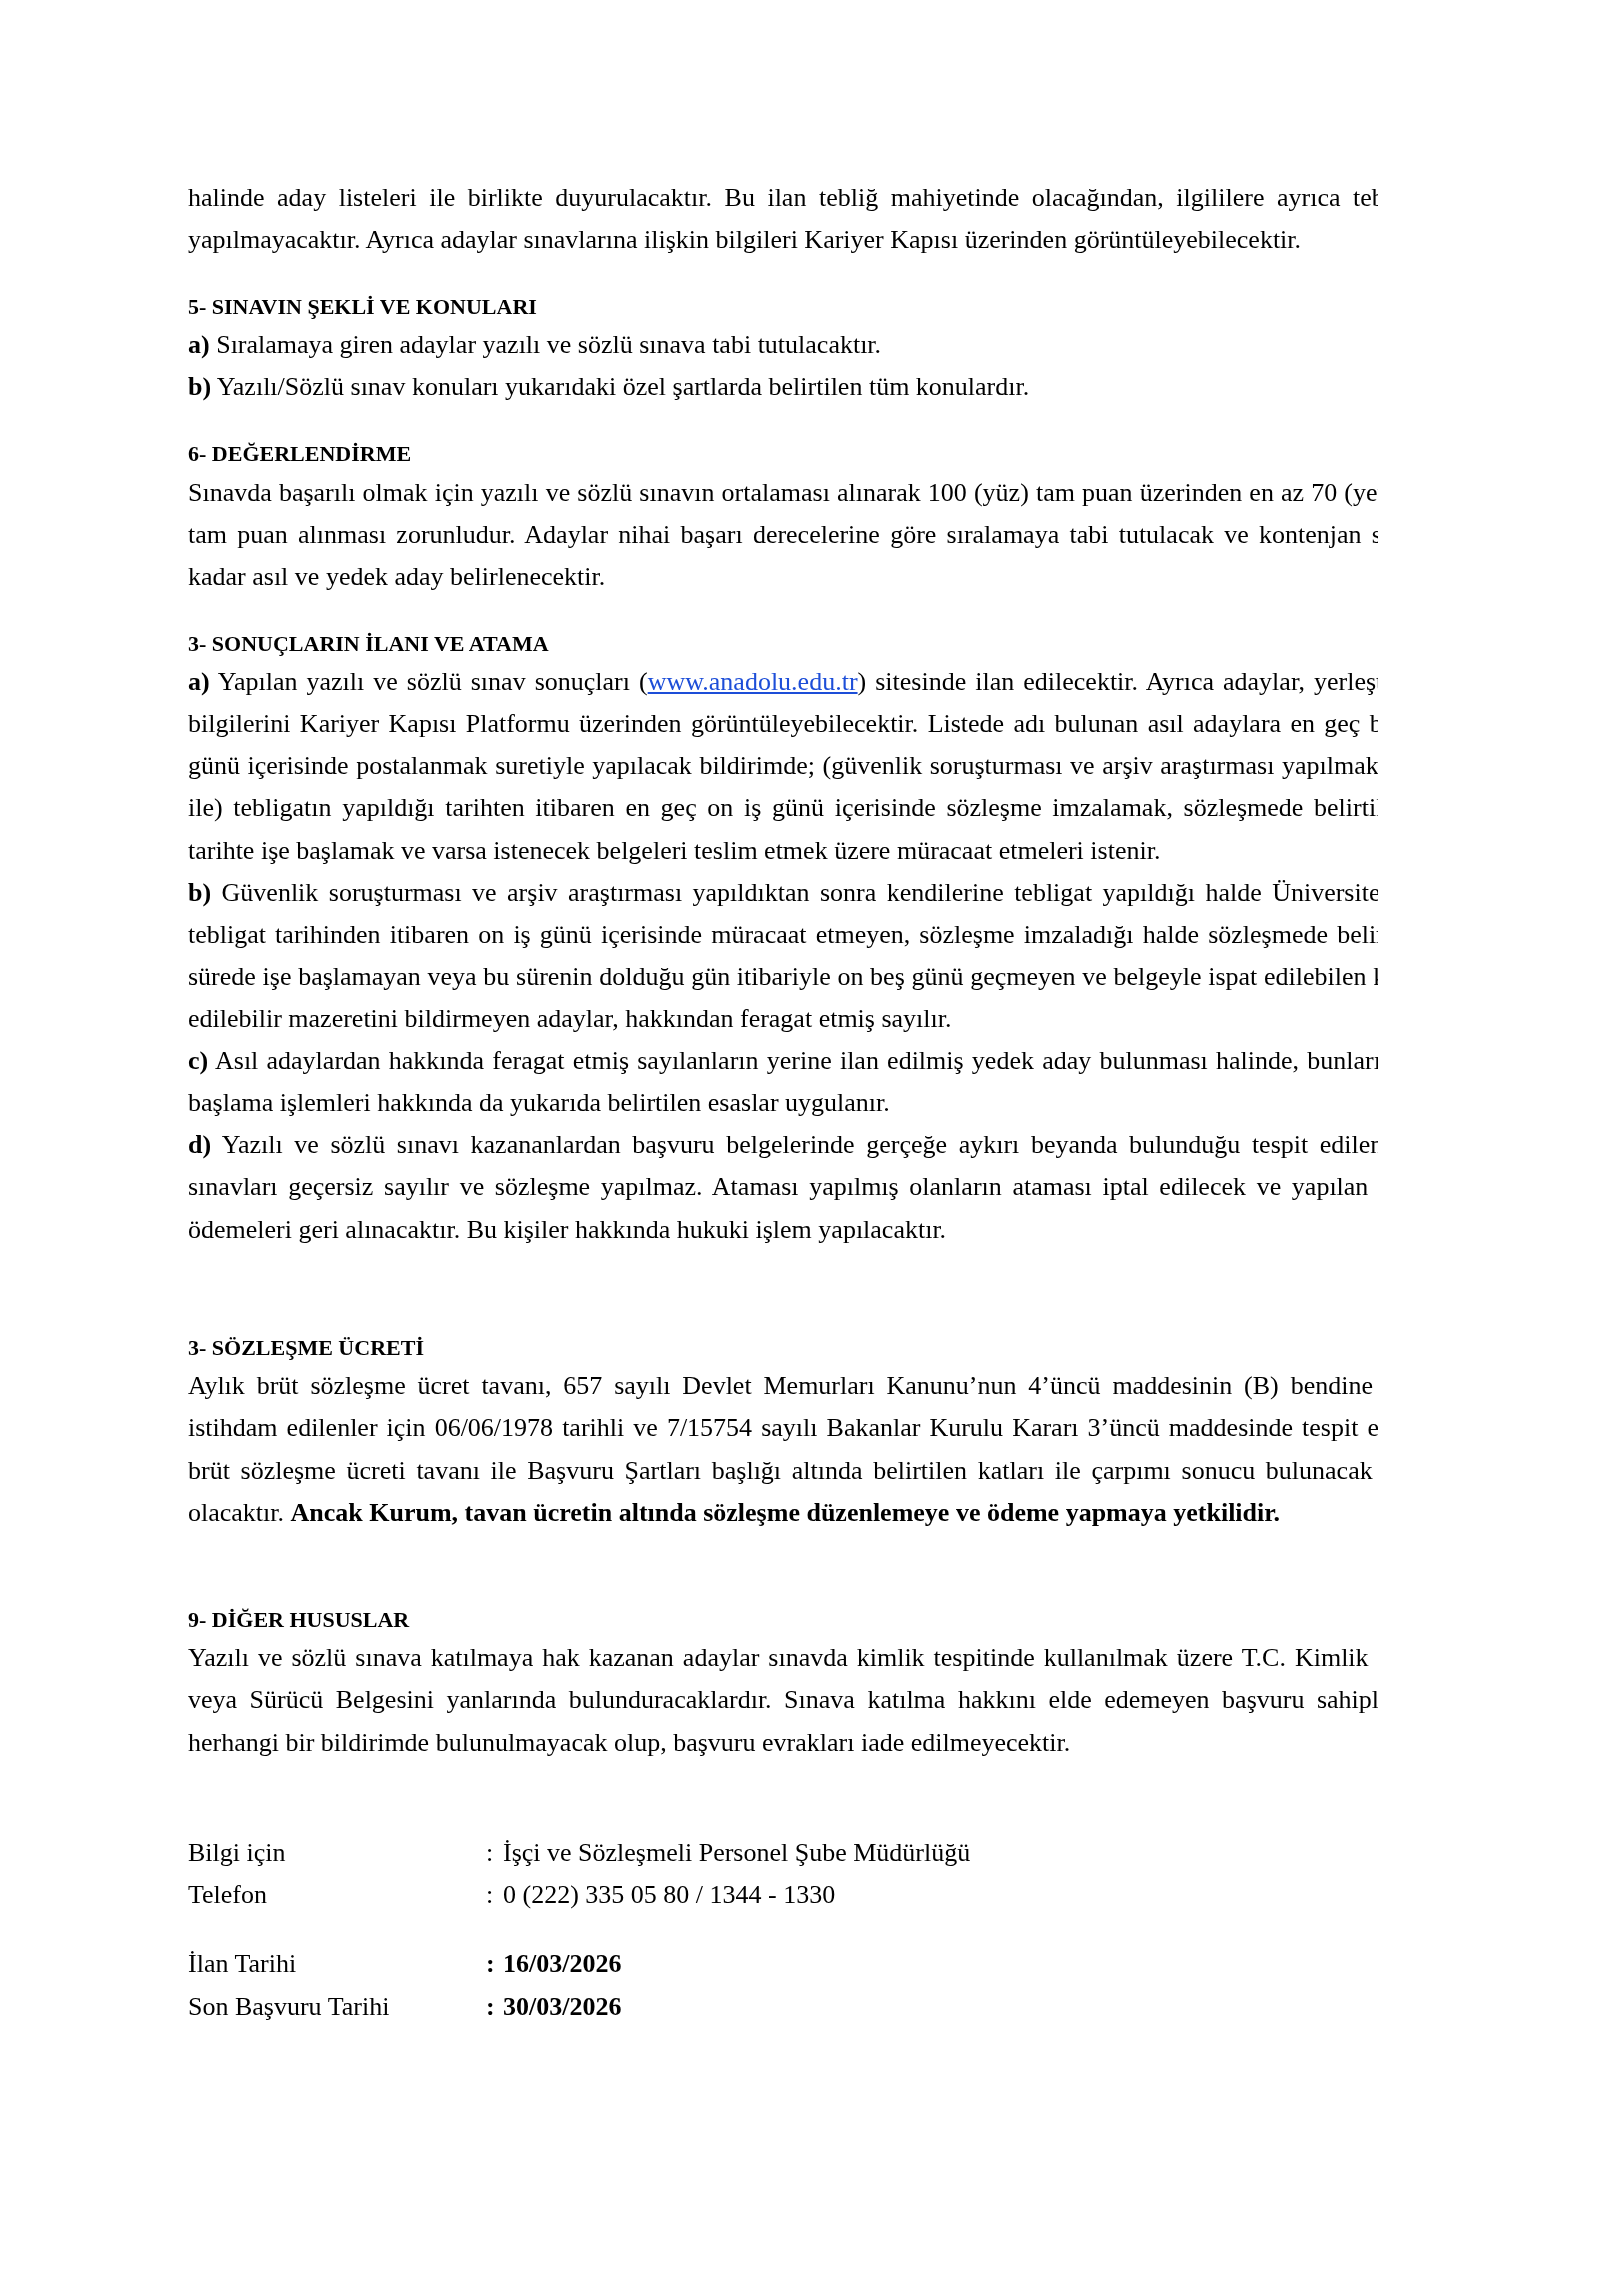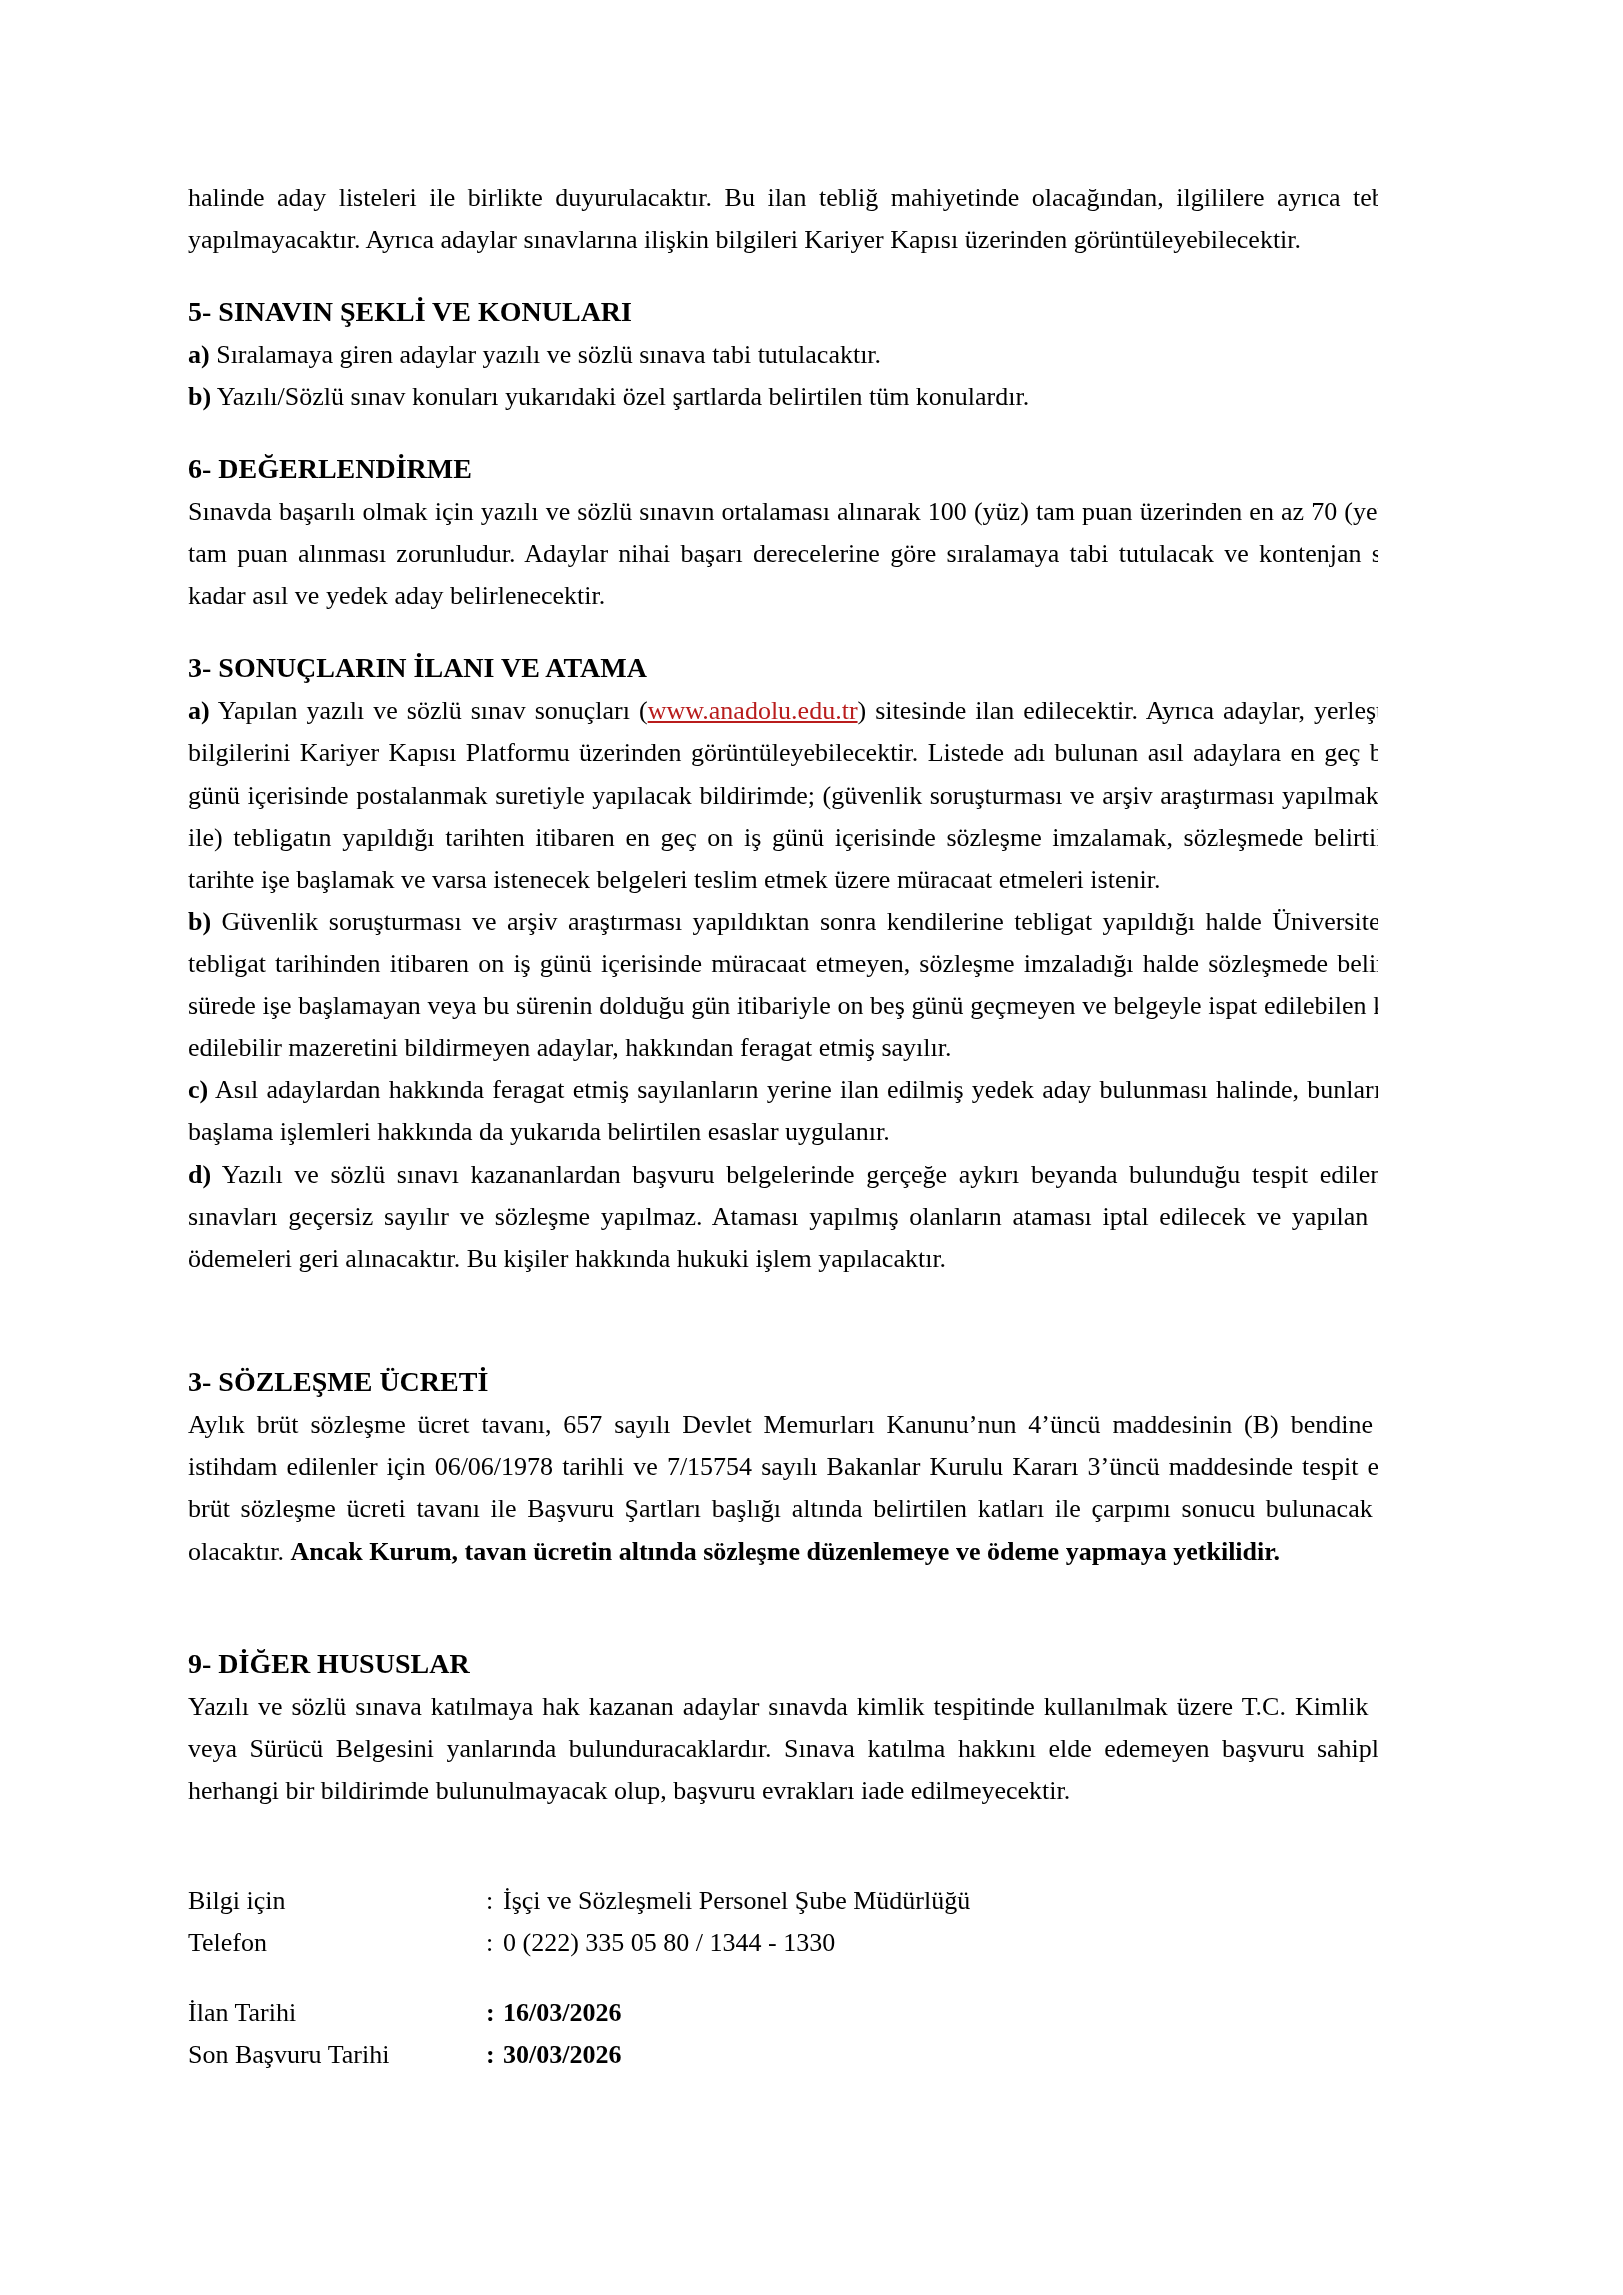--- a/index.html
+++ b/index.html
@@ -29,36 +29,36 @@
   p {
     margin: 0;
     font-size: 26px;
     line-height: 1.62;
     text-align: justify;
     text-justify: inter-word;
     hyphens: none;
   }
   .heading {
     margin: 0;
-    font-size: 28px;
+    font-size: 22px;
     line-height: 1.62;
     font-weight: bold;
     text-align: left;
   }
   .gap-md { height: 27.5px; }
   .gap-lg { height: 68px; }
   .gap-xl { height: 79px; }
   .marker {
     font-weight: bold;
   }
   .bold {
     font-weight: bold;
   }
   a.link {
-    color: #b91c1c;
+    color: #1d4ed8;
     text-decoration: underline;
   }
   
   .contact {
     border-collapse: collapse;
     font-size: 26px;
     line-height: 1.62;
   }
   .contact td {
     padding: 0;

